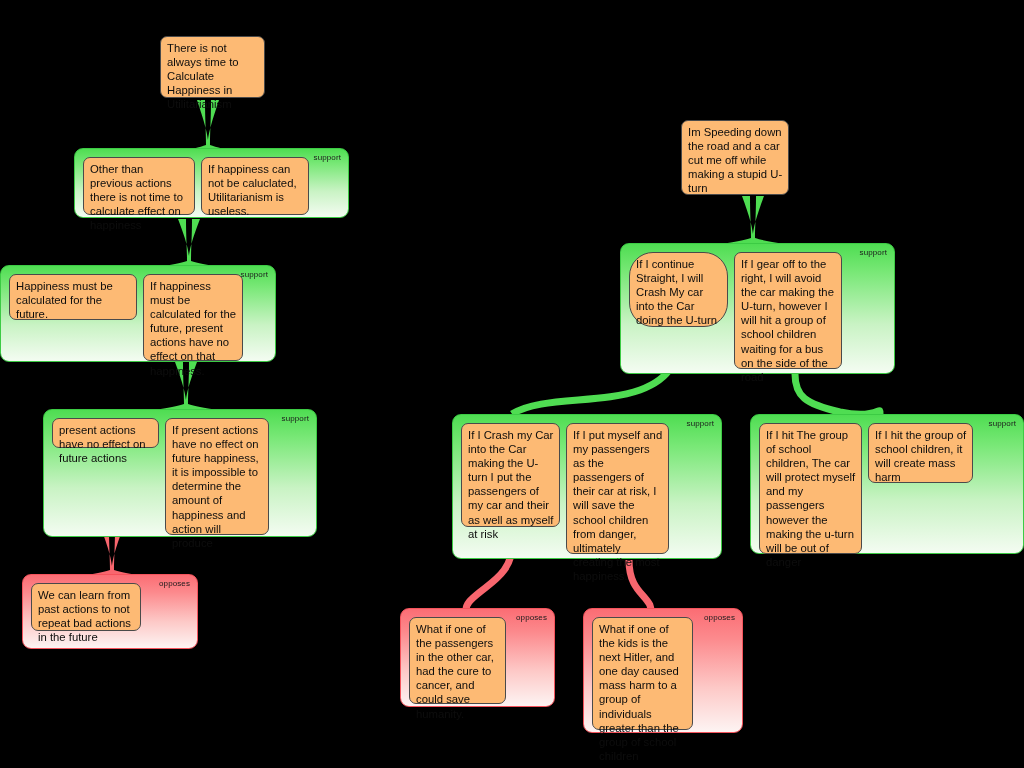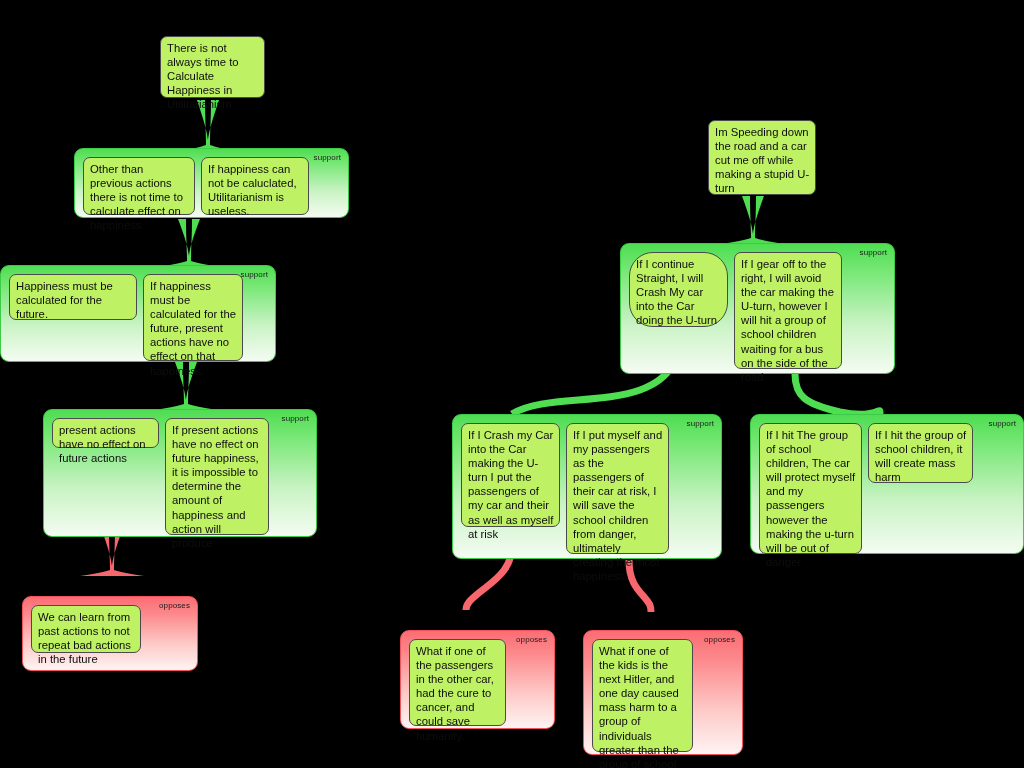--- a/index.html
+++ b/index.html
@@ -11,28 +11,28 @@
   #links{position:absolute;left:0;top:0;width:1024px;height:768px;z-index:1;}
 
   
   .group{position:absolute;z-index:2;border-radius:9px;box-sizing:border-box;
          padding:8px 8px 8px 8px;}
   .group.support{
       background:linear-gradient(to bottom,#4fdd52 0%,#79e877 22%,#c9f3c4 62%,#f4fcf2 100%);
       border:1.5px solid #3ccb44;}
   .group.opposes{
       background:linear-gradient(to bottom,#fb6d74 0%,#fc8a8d 24%,#fdc9c7 64%,#fdf4f3 100%);
-      border:1.5px solid #f4535c;margin-top:22px;}
+      border:1.5px solid #f4535c;}
   .group .gtag{position:absolute;top:4px;right:7px;font-size:8px;color:#1c1c1c;
        letter-spacing:.1px;font-family:"Liberation Sans",sans-serif;}
   .group.opposes .gtag{color:#1a1a1a;}
 
   
   .boxrow{display:flex;align-items:flex-start;gap:6px;}
-  .claim{background:#bef264;border:1.3px solid #4a4a4a;border-radius:7px;
+  .claim{background:#fdba74;border:1.3px solid #4a4a4a;border-radius:7px;
          padding:4px 5px 4px 6px;box-sizing:border-box;
          font-size:11.3px;line-height:14.1px;color:#0d0d0d;
          font-family:"Liberation Sans",sans-serif;}
 </style>
 </head>
 <body>
 
 <div id="stage">
 
   <svg id="links" viewBox="0 0 1024 768">
@@ -91,21 +91,21 @@
     </div>
   </div>
 
   <div class="group opposes" style="left:22px;top:574px;width:176px;height:75px;">
     <span class="gtag">opposes</span>
     <div class="boxrow">
       <div class="claim" style="width:110px;height:48px;">We can learn from past actions to not repeat bad actions in the future</div>
     </div>
   </div>
 
-  <div class="claim" style="position:absolute;left:708px;top:120px;width:108px;height:75px;z-index:3;">Im Speeding down the road and a car cut me off while making a stupid U-turn</div>
+  <div class="claim" style="position:absolute;left:681px;top:120px;width:108px;height:75px;z-index:3;">Im Speeding down the road and a car cut me off while making a stupid U-turn</div>
 
   <div class="group support" style="left:620px;top:243px;width:275px;height:131px;">
     <span class="gtag">support</span>
     <div class="boxrow">
       <div class="claim" style="width:99px;height:75px;border-radius:24px;">If I continue Straight, I will Crash My car into the Car doing the U-turn</div>
       <div class="claim" style="width:108px;height:117px;">If I gear off to the right, I will avoid the car making the U-turn, however I will hit a group of school children waiting for a bus on the side of the road</div>
     </div>
   </div>
 
   <div class="group support" style="left:452px;top:414px;width:270px;height:145px;">

